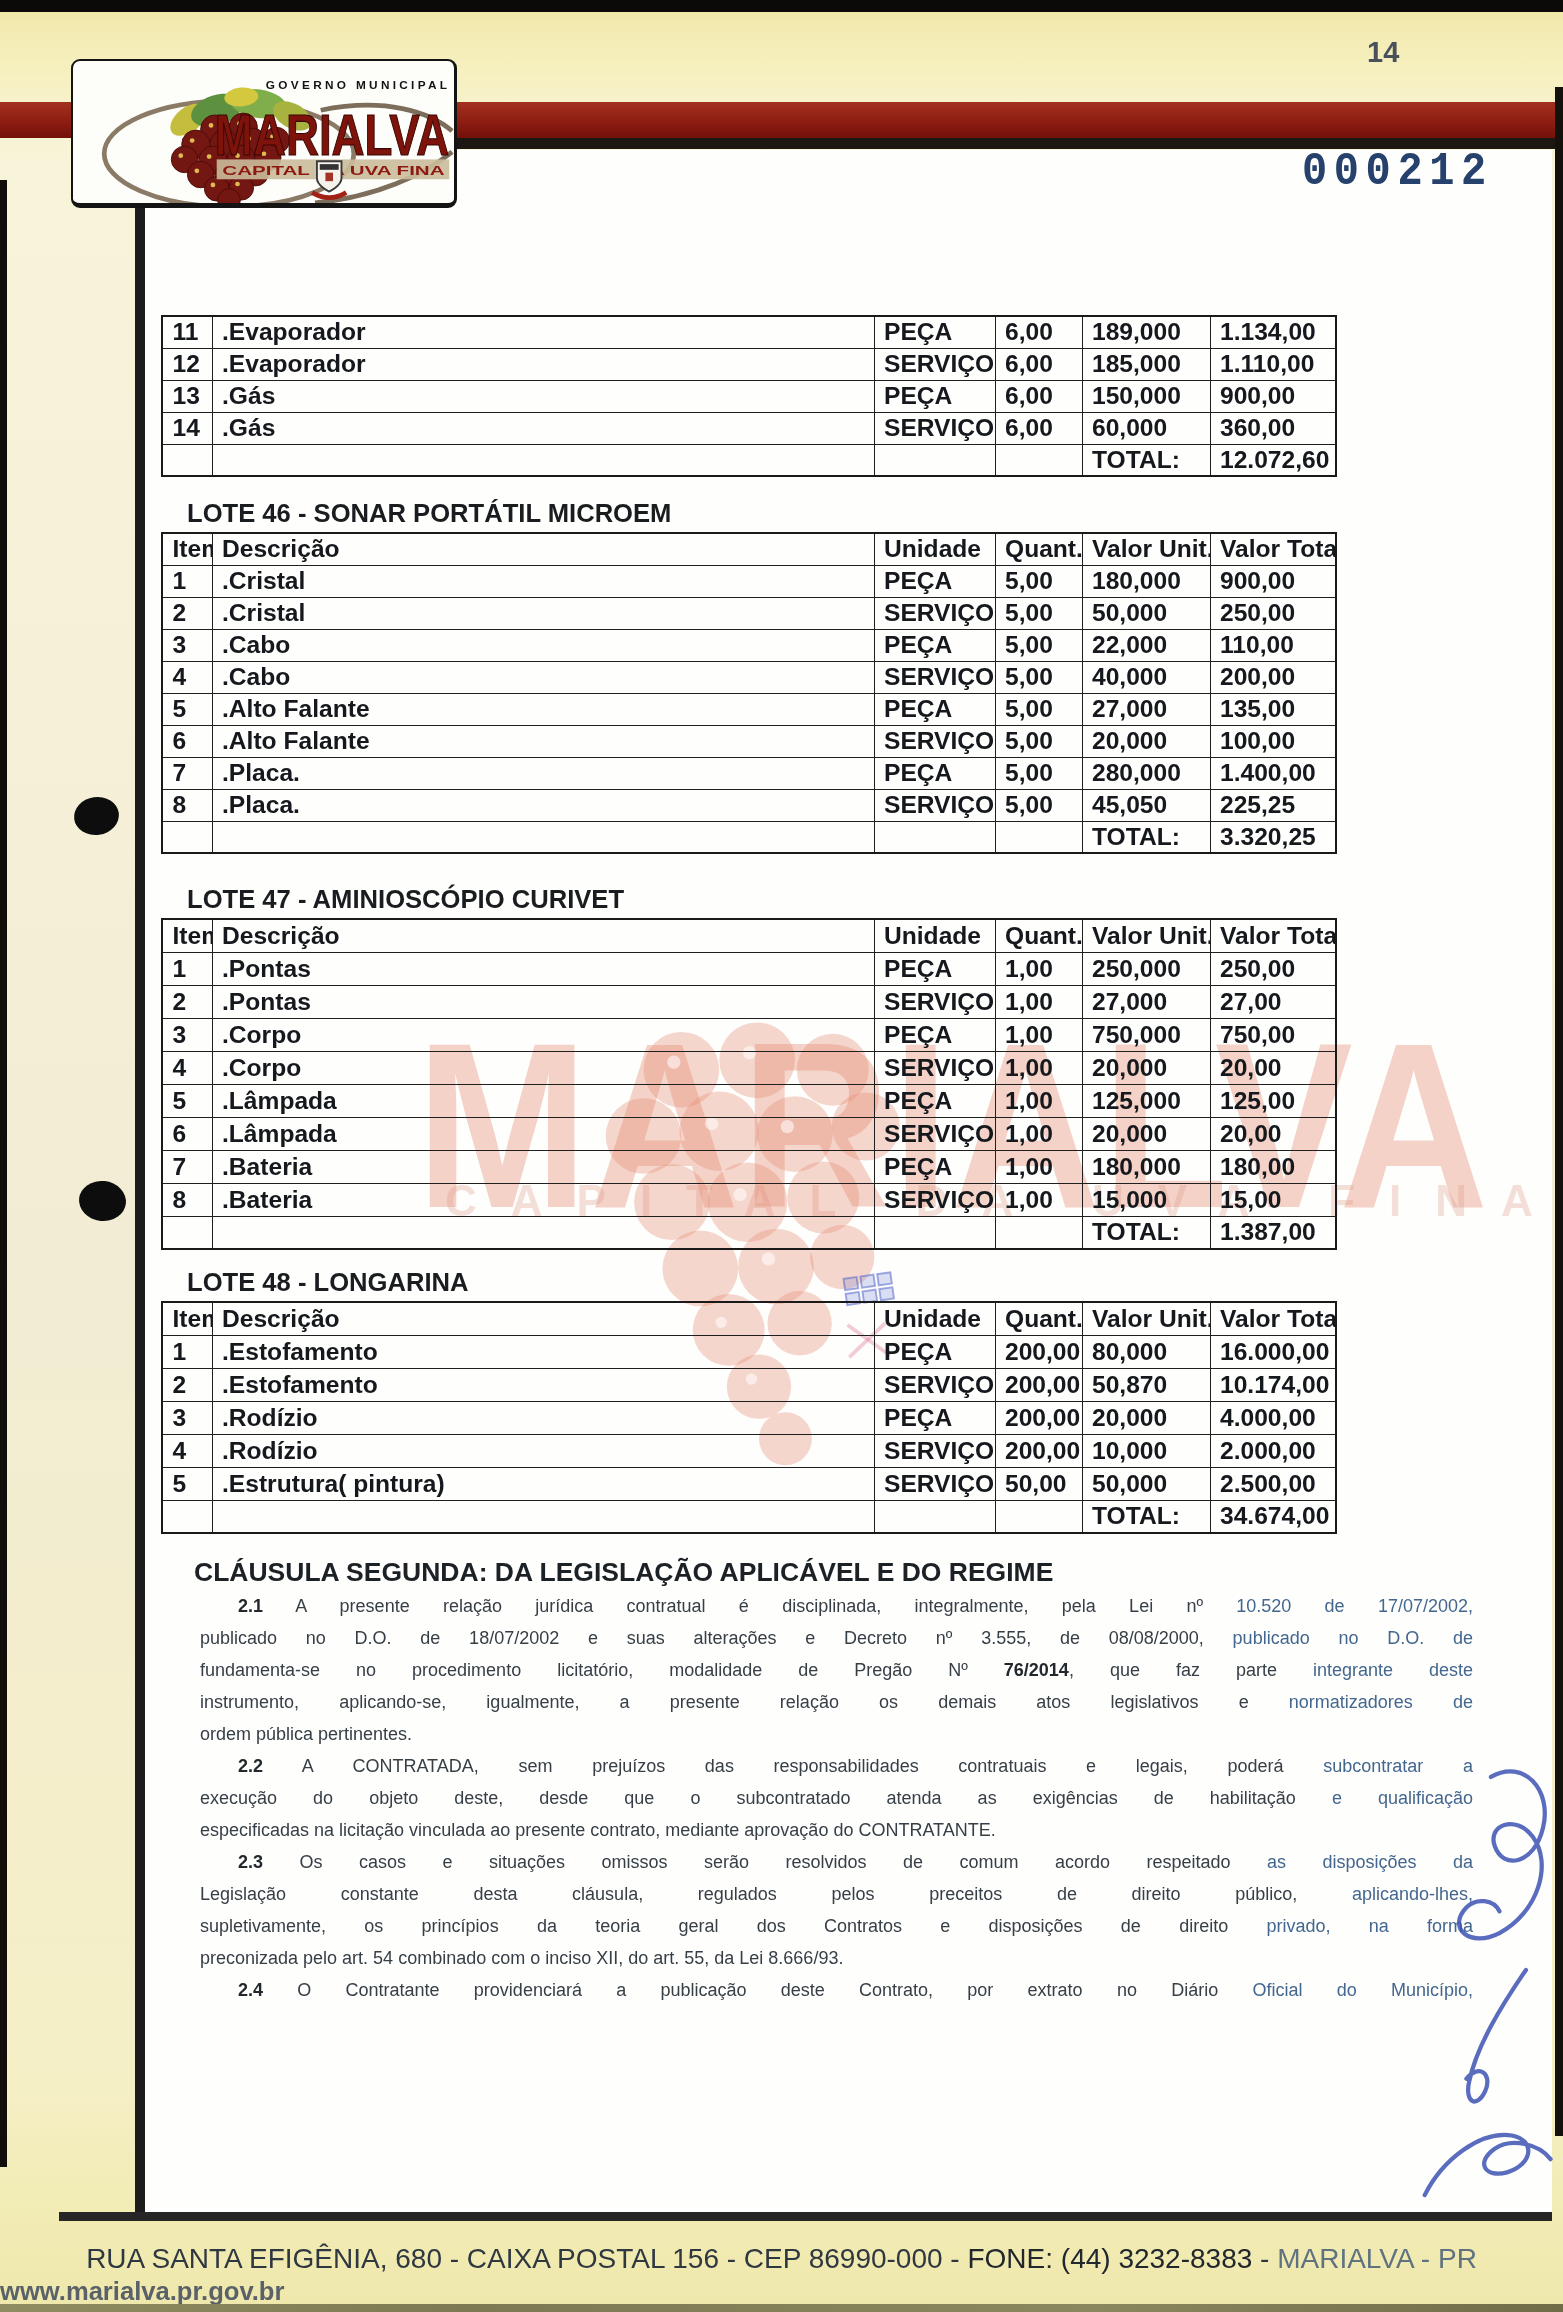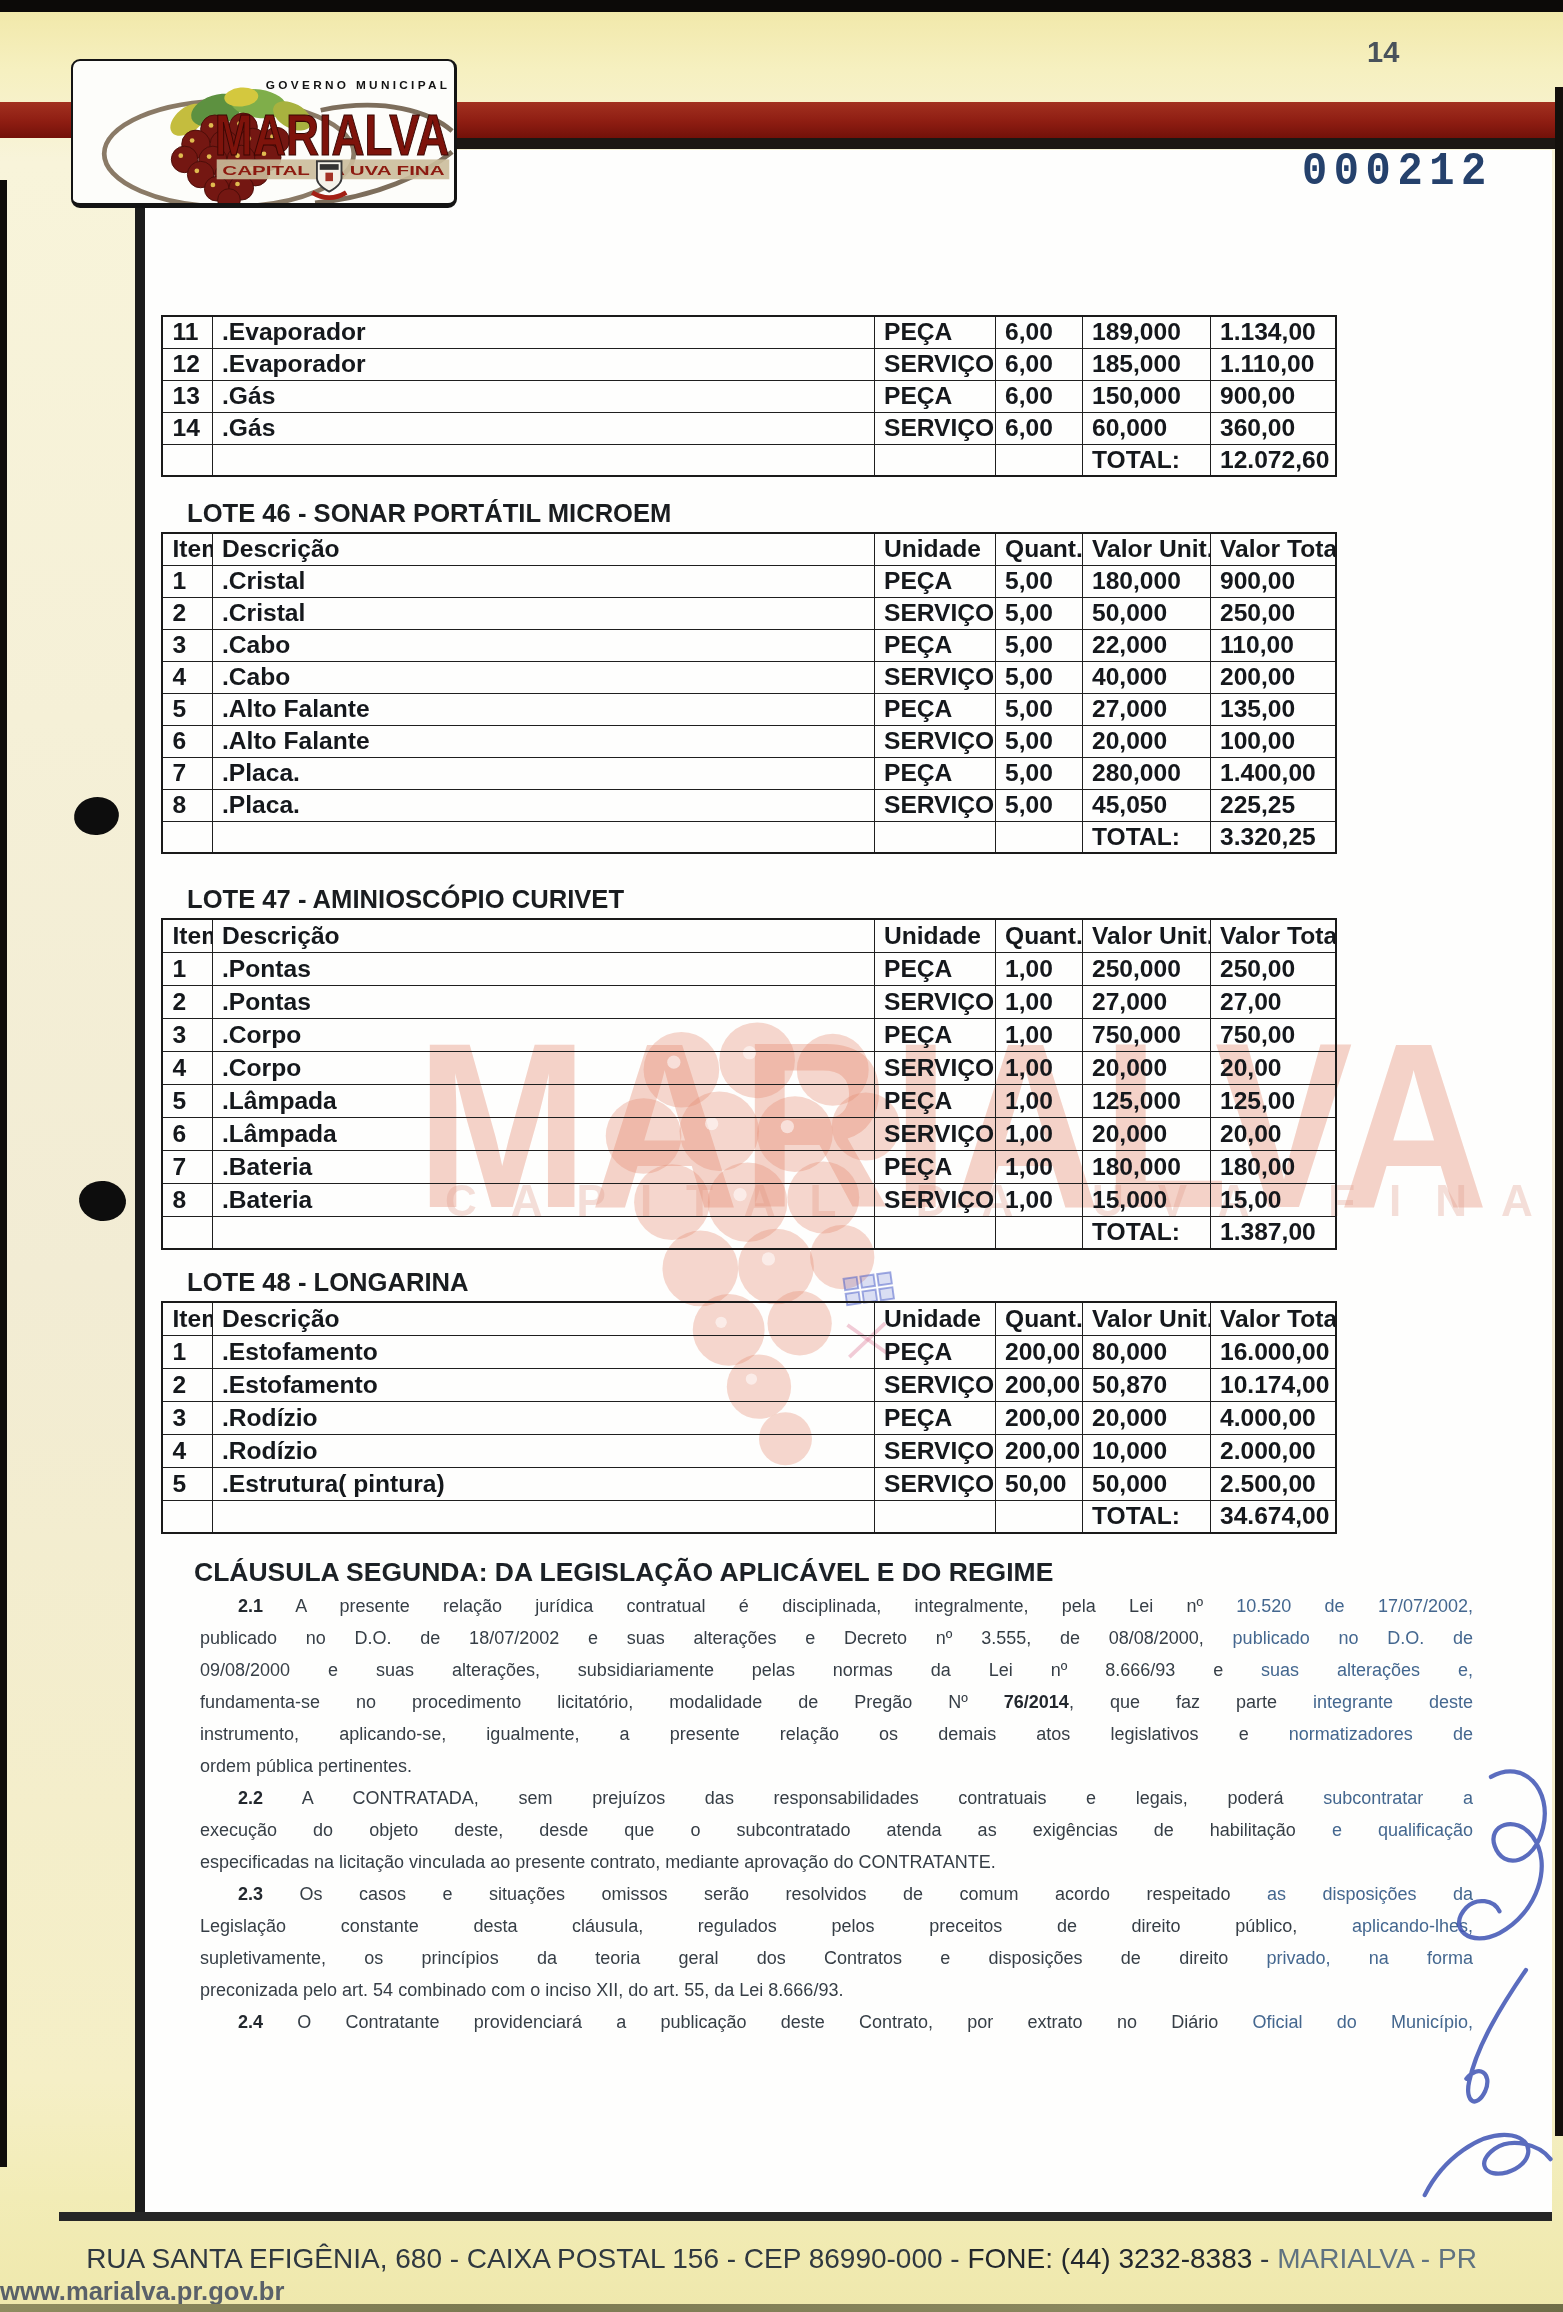--- a/index.html
+++ b/index.html
@@ -495,21 +495,20 @@
           <td>TOTAL:</td>
           <td>34.674,00</td>
         </tr>
       </tbody>
   </table>
 
   <div class="abs clause-heading">CLÁUSULA SEGUNDA: DA LEGISLAÇÃO APLICÁVEL E DO REGIME</div>
   <div class="abs clause-body">
       <div class="pline ind"><span class="sb">2.1</span><span> A presente relação jurídica contratual é disciplinada, integralmente, pela Lei nº </span><span class="sc">10.520 de 17/07/2002,</span></div>
       <div class="pline"><span>publicado no D.O. de 18/07/2002 e suas alterações e Decreto nº 3.555, de 08/08/2000, </span><span class="sc">publicado no D.O. de</span></div>
-      <div class="pline"><span>09/08/2000 e suas alterações, subsidiariamente pelas normas da Lei nº 8.666/93 e </span><span class="sc">suas alterações e,</span></div>
       <div class="pline"><span>fundamenta-se no procedimento licitatório, modalidade de Pregão Nº </span><span class="sb">76/2014</span><span>, que faz parte </span><span class="sc">integrante deste</span></div>
       <div class="pline"><span>instrumento, aplicando-se, igualmente, a presente relação os demais atos legislativos e </span><span class="sc">normatizadores de</span></div>
       <div class="pline nj"><span>ordem pública pertinentes.</span></div>
       <div class="pline ind"><span class="sb">2.2</span><span> A CONTRATADA, sem prejuízos das responsabilidades contratuais e legais, poderá </span><span class="sc">subcontratar a</span></div>
       <div class="pline"><span>execução do objeto deste, desde que o subcontratado atenda as exigências de habilitação </span><span class="sc">e qualificação</span></div>
       <div class="pline nj"><span>especificadas na licitação vinculada ao presente contrato, mediante aprovação do CONTRATANTE.</span></div>
       <div class="pline ind"><span class="sb">2.3</span><span> Os casos e situações omissos serão resolvidos de comum acordo respeitado </span><span class="sc">as disposições da</span></div>
       <div class="pline"><span>Legislação constante desta cláusula, regulados pelos preceitos de direito público, </span><span class="sc">aplicando-lhes,</span></div>
       <div class="pline"><span>supletivamente, os princípios da teoria geral dos Contratos e disposições de direito </span><span class="sc">privado, na forma</span></div>
       <div class="pline nj"><span>preconizada pelo art. 54 combinado com o inciso XII, do art. 55, da Lei 8.666/93.</span></div>

